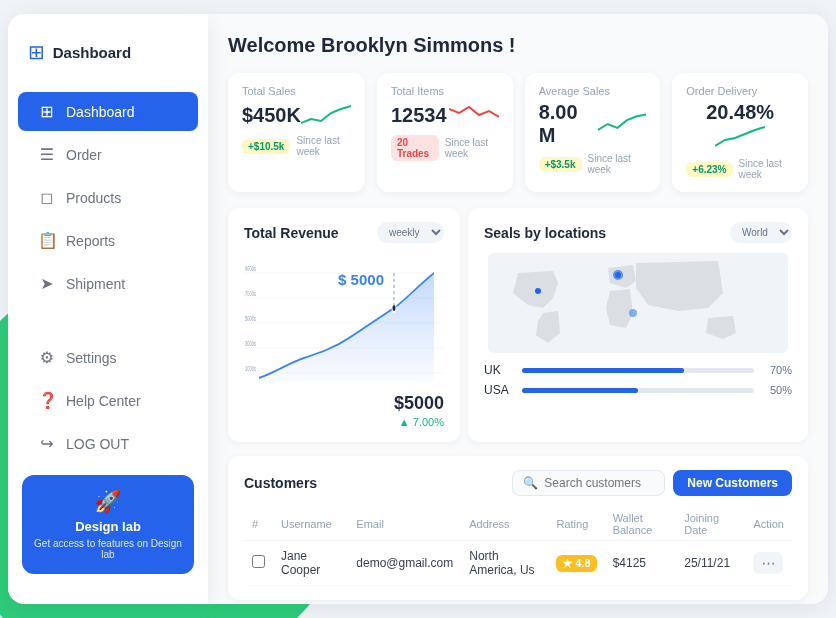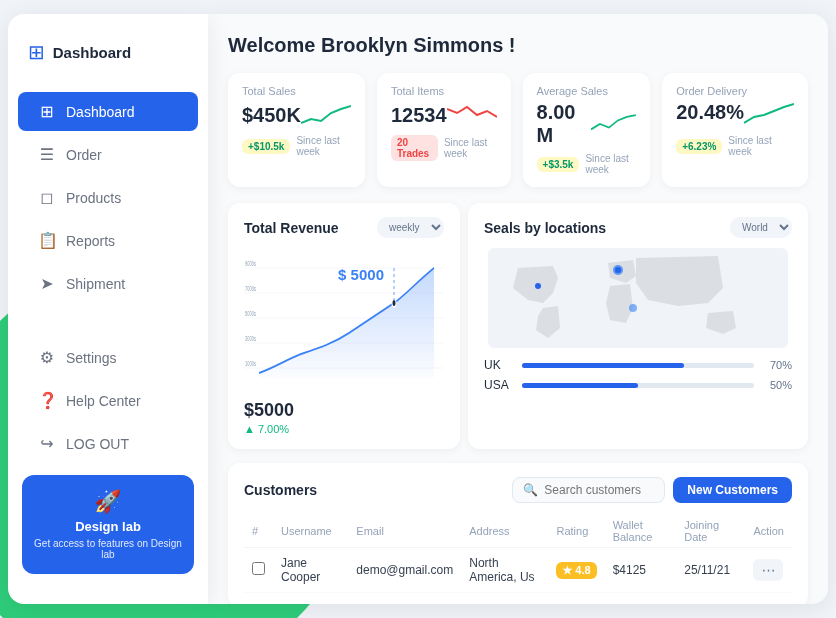--- a/index.html
+++ b/index.html
@@ -144,21 +144,21 @@
     }
     .chart-area { position: relative; height: 140px; }
     .chart-value-label {
       position: absolute;
       right: 60px;
       top: 18px;
       font-size: 15px;
       color: #3b82f6;
       font-weight: 600;
     }
-    .revenue-footer { margin-top: 12px; }
+    .revenue-footer { margin-top: 0; text-align: right; }
     .revenue-amount { font-size: 18px; font-weight: 700; color: #1e293b; }
     .revenue-change { font-size: 11px; color: #10b981; margin-top: 2px; }
     
     .seals-card {
       background: #fff;
       border-radius: 12px;
       padding: 14px 16px;
       box-shadow: 0 2px 8px rgba(0,0,0,0.05);
     }
     .world-map {
@@ -351,21 +351,21 @@
             </svg>
           </div>
           <div class="stat-footer">
             <span class="stat-badge badge-green">+$3.5k</span>
             <span>Since last week</span>
           </div>
         </div>
 
         <div class="stat-card">
           <div class="stat-label">Order Delivery</div>
-          <div style="display:flex;align-items:flex-start;justify-content:space-between;">
+          <div style="display:flex;align-items:center;justify-content:space-between;flex-direction:column;">
             <div class="stat-value">20.48%</div>
             <svg width="50" height="28" viewBox="0 0 50 28">
               <polyline points="0,22 10,16 20,14 30,10 40,6 50,3" fill="none" stroke="#10b981" stroke-width="2"></polyline>
             </svg>
           </div>
           <div class="stat-footer">
             <span class="stat-badge badge-green">+6.23%</span>
             <span>Since last week</span>
           </div>
         </div>

